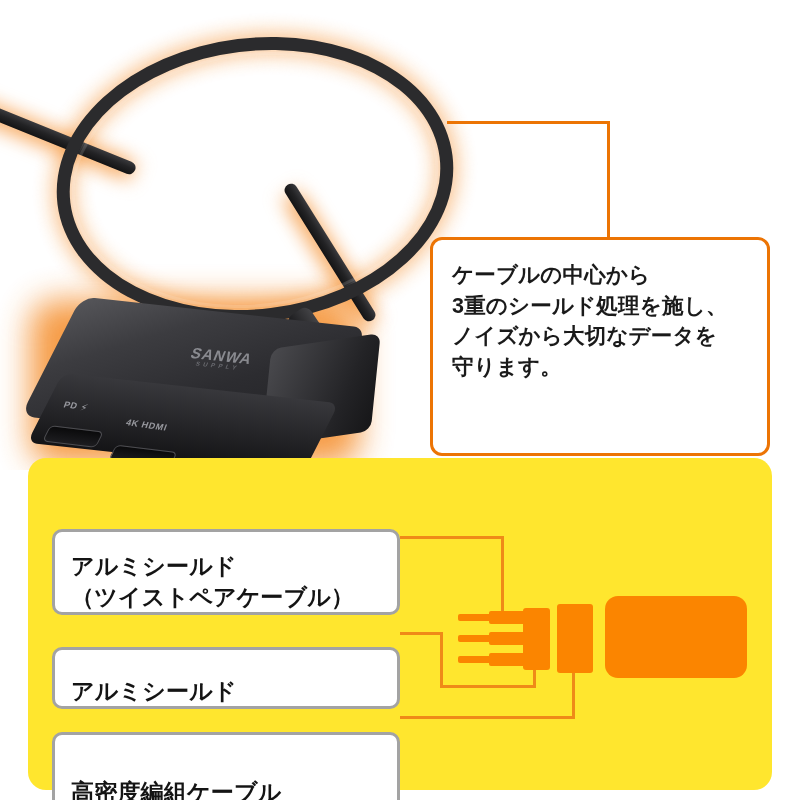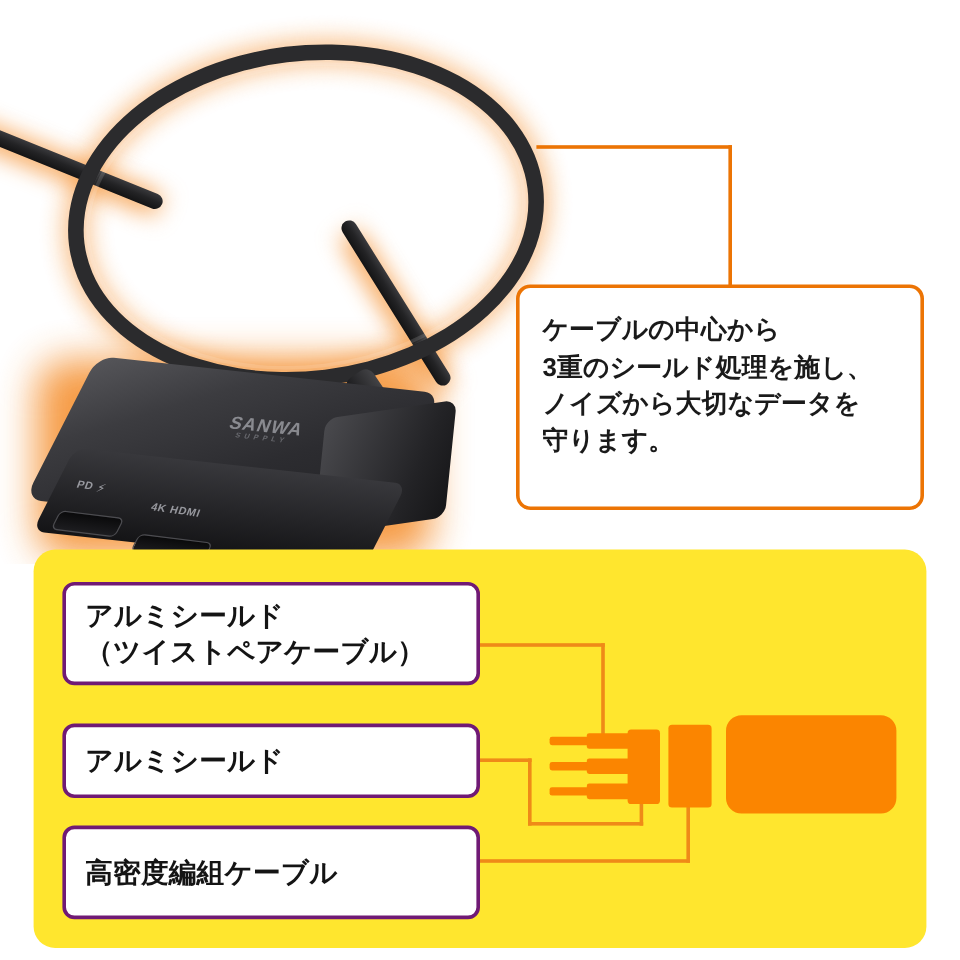--- a/index.html
+++ b/index.html
@@ -197,21 +197,21 @@
     position: absolute;
     left: 607px; top: 121px;
     width: 3px; height: 118px;
     background: #ec7404;
   }
 
   
   .callout {
     position: absolute;
     left: 430px; top: 237px;
-    width: 340px; height: 188px;
+    width: 340px; height: 219px;
     background: #ffffff;
     border: 3px solid #ec7404;
     border-radius: 12px;
     box-sizing: border-box;
   }
   .callout-text {
     position: absolute;
     left: 19px; top: 20px;
     font-size: 21.5px;
     font-weight: bold;
@@ -227,25 +227,26 @@
     left: 28px; top: 458px;
     width: 744px; height: 332px;
     background: #ffe62e;
     border-radius: 18px;
   }
 
   
   .label-box {
     position: absolute;
     background: #ffffff;
-    border: 3px solid #701a75;
+    border: 3px solid #a3a3a3;
     border-radius: 10px;
     box-sizing: border-box;
     display: flex;
-    align-items: center;
+    align-items: flex-end;
+    margin-top: 44px;
   }
   .label-text {
     padding-left: 16px;
     font-size: 23px;
     font-weight: bold;
     color: #141414;
     line-height: 1.32;
     white-space: pre-line;
     letter-spacing: .2px;
   }

